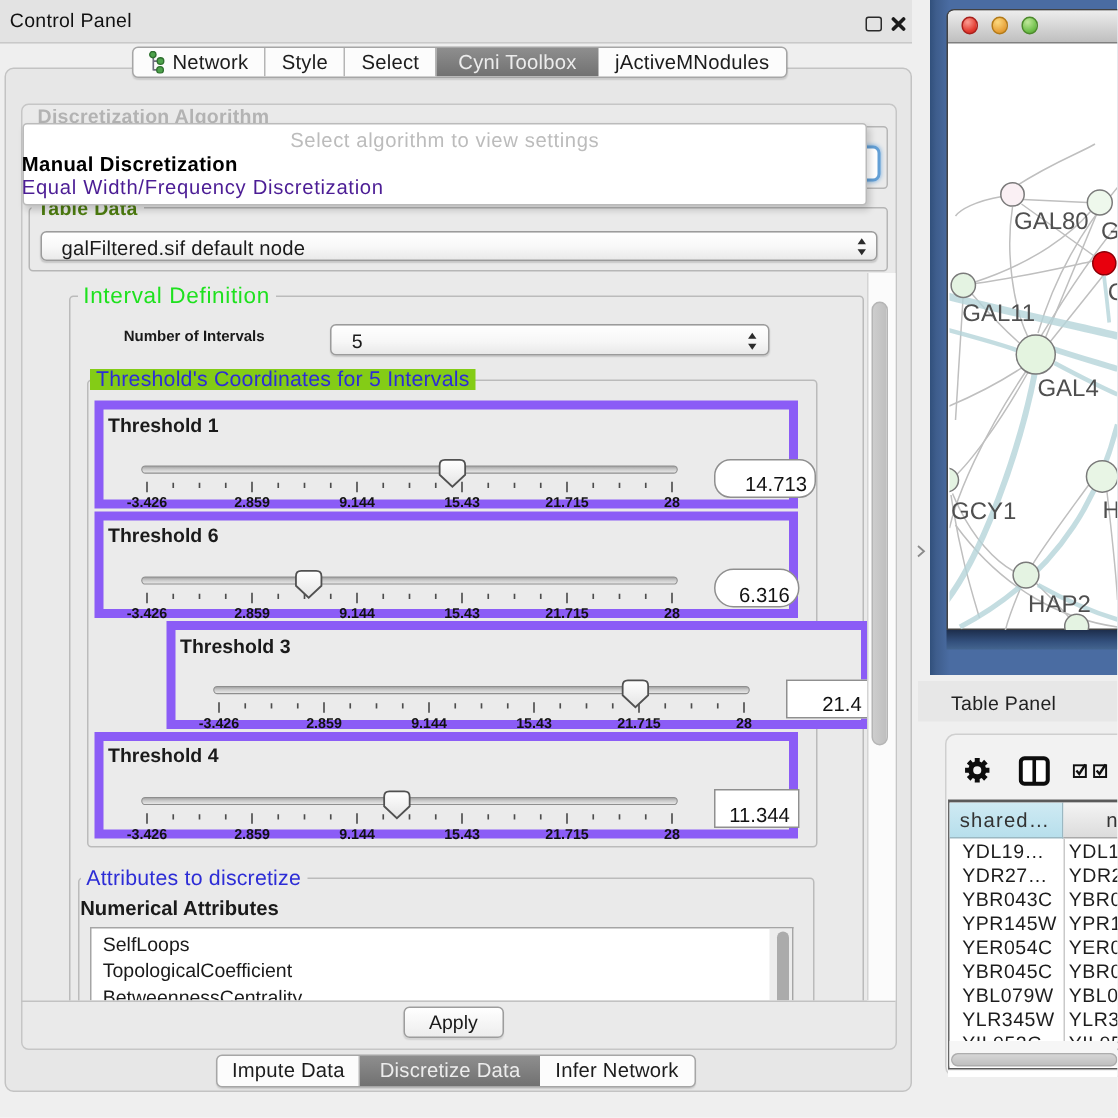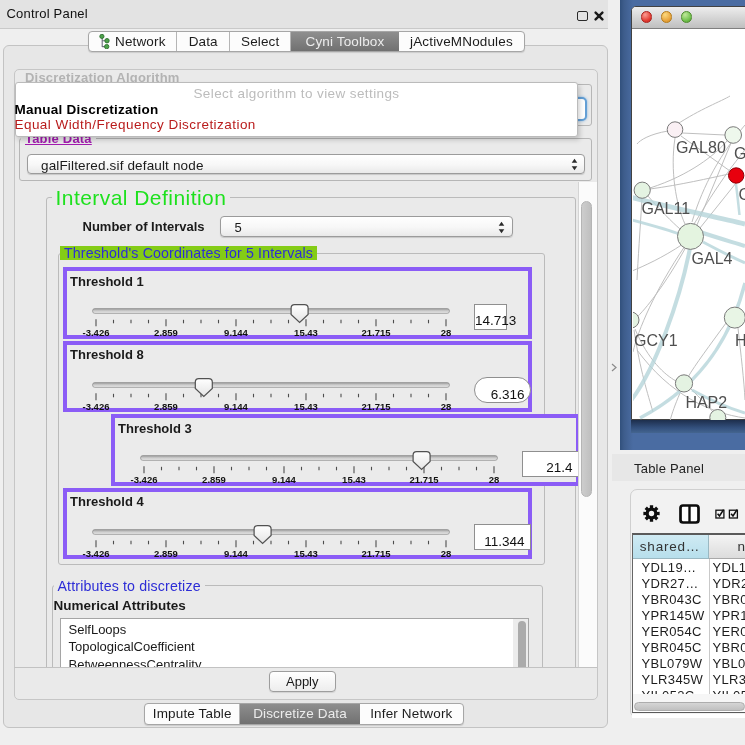--- a/index.html
+++ b/index.html
@@ -6,21 +6,21 @@
 #root{position:relative;width:745px;height:745px;background:#efefef;overflow:hidden;font-size:13px;color:#1a1a1a;}
 .a{position:absolute;}
 .tabpill{position:absolute;display:flex;height:21px;border:1px solid #a6a6a6;border-radius:4px;background:#fcfcfc;box-sizing:border-box;overflow:hidden;box-shadow:0 1px 1px rgba(0,0,0,0.12);}
 .tab{display:flex;align-items:center;justify-content:center;font-size:13.5px;letter-spacing:0.15px;color:#1c1c1c;border-right:1px solid #b5b5b5;box-sizing:border-box;}
 .tab:last-child{border-right:none;}
 .tab.sel{background:linear-gradient(180deg,#8e8e8e,#717171);color:#ececec;border-right:none;}
 .groupbox{position:absolute;border:1px solid #b6b6b6;border-radius:3px;box-sizing:border-box;}
 .gtitle{position:absolute;font-weight:bold;font-size:13px;letter-spacing:0.2px;padding:0 4px;line-height:13px;}
 .ctitle{font-weight:normal;font-size:14.2px;letter-spacing:0.15px;line-height:14px;}
 .combo{position:absolute;box-sizing:border-box;border:1px solid #9b9b9b;border-radius:4px;background:linear-gradient(180deg,#ffffff 0%,#f7f7f7 55%,#e9e9e9 100%);box-shadow:0 1px 1px rgba(0,0,0,0.15);}
-.tbox{position:absolute;border:4px solid #8b5cf6;background:#ebebeb;box-sizing:border-box;}
+.tbox{position:absolute;border:6px solid #8b5cf6;background:#ebebeb;box-sizing:border-box;}
 .vfield{position:absolute;background:#fff;border:1px solid #8f8f8f;box-sizing:border-box;font-size:13.5px;text-align:right;padding:8.5px 5px 0 0;color:#111;}
 </style></head>
 <body>
 <div id="root">
 
   <div class="a" style="left:0;top:0;width:608px;height:28px;background:#e3e3e3;border-bottom:1px solid #c9c9c9;"></div>
   <div class="a" style="left:6.5px;top:6px;font-size:13px;letter-spacing:0.2px;color:#111;">Control Panel</div>
   <div class="a" style="left:577px;top:11px;width:9px;height:8px;border:1.5px solid #2a2a2a;border-radius:2px;"></div>
   <svg class="a" style="left:594px;top:11px;" width="10" height="10" viewBox="0 0 10 10">
       <path d="M1.6 1.6 L8.4 8.4 M8.4 1.6 L1.6 8.4" stroke="#1a1a1a" stroke-width="2.4" stroke-linecap="round"></path>
@@ -32,45 +32,45 @@
 
   <div class="tabpill" style="left:87.5px;top:31px;width:437.5px;">
     <div class="tab" style="width:89px;">
       <svg width="11" height="15" viewBox="0 0 11 15" style="margin-right:5px;">
           <path d="M3.2 3 L3.2 13 M3.2 6.7 L7 6.7 M3.2 12.6 L6 12.6" stroke="#6e6e7e" stroke-width="1.1" fill="none"></path>
           <circle cx="2.9" cy="2.4" r="2.1" fill="#4da24b" stroke="#2f7030" stroke-width="0.9"></circle>
           <circle cx="8" cy="6.7" r="2.2" fill="#4da24b" stroke="#2f7030" stroke-width="0.9"></circle>
           <circle cx="7.7" cy="12.6" r="2.2" fill="#4da24b" stroke="#2f7030" stroke-width="0.9"></circle>
         </svg>
       Network</div>
-    <div class="tab" style="width:53.5px;">Data</div>
+    <div class="tab" style="width:53.5px;">Style</div>
     <div class="tab" style="width:61px;">Select</div>
     <div class="tab sel" style="width:108.3px;">Cyni Toolbox</div>
     <div class="tab" style="width:125.7px;">jActiveMNodules</div>
   </div>
 
   <div class="groupbox" style="left:19px;top:84px;width:573px;height:42px;"></div>
   <div class="gtitle" style="left:21px;top:70.5px;color:#b3b3b3;background:#eaeaea;">Discretization Algorithm</div>
   <div class="a" style="left:26px;top:96.5px;width:561px;height:24px;border:2.5px solid #639fd5;border-radius:5px;background:#fff;box-shadow:0 0 3px #86b6e2;box-sizing:border-box;"></div>
 
   <div class="groupbox" style="left:19px;top:138px;width:573px;height:43px;"></div>
-  <div class="gtitle" style="left:21px;top:132px;color:#a21caf;background:#eaeaea;text-decoration:underline;">Table Data</div>
+  <div class="gtitle" style="left:21px;top:132px;color:#4d7c0f;background:#eaeaea;">Table Data</div>
   <div class="combo" style="left:26.5px;top:153.5px;width:558.5px;height:20.5px;">
     <div class="a" style="left:13.5px;top:3px;font-size:13.5px;letter-spacing:0.15px;">galFiltered.sif default node</div>
     <svg class="a" style="right:6.5px;top:3.5px;" width="7" height="13" viewBox="0 0 7 13">
         <path d="M3.5 0.8 L6.3 4.8 L0.7 4.8 Z" fill="#2b2b2b"></path>
         <path d="M3.5 12.2 L6.3 8.2 L0.7 8.2 Z" fill="#2b2b2b"></path>
       </svg>
   </div>
 
   <div class="a" id="viewport" style="left:14px;top:182px;width:583px;height:485px;overflow:hidden;">
 
     <div class="groupbox" style="left:32px;top:15px;width:529.5px;height:478px;border-color:#bbbbbb;"></div>
-    <div class="gtitle ctitle" style="left:37.5px;top:8.5px;color:#1ee11e;background:#eaeaea;font-size:21px;letter-spacing:0.45px;">Interval Definition</div>
-    <div class="a" style="left:68.5px;top:36.5px;font-weight:bold;font-size:13px;">Number of Intervals</div>
+    <div class="gtitle ctitle" style="left:37.5px;top:8.5px;color:#1ee11e;background:#eaeaea;font-size:15px;letter-spacing:0.45px;">Interval Definition</div>
+    <div class="a" style="left:68.5px;top:36.5px;font-weight:bold;font-size:10px;">Number of Intervals</div>
     <div class="combo" style="left:205.5px;top:34px;width:293.5px;height:20.5px;">
       <div class="a" style="left:14px;top:3px;font-size:13px;">5</div>
       <svg class="a" style="right:7px;top:3.5px;" width="7" height="13" viewBox="0 0 7 13">
           <path d="M3.5 0.8 L6.3 4.8 L0.7 4.8 Z" fill="#2b2b2b"></path>
           <path d="M3.5 12.2 L6.3 8.2 L0.7 8.2 Z" fill="#2b2b2b"></path>
         </svg>
     </div>
 
     <div class="groupbox" style="left:43.5px;top:70.5px;width:487.5px;height:312.5px;border-color:#bbbbbb;"></div>
     <div class="gtitle ctitle" style="left:46px;top:64px;color:#2d2dd6;background:#84cc16;">Threshold's Coordinates for 5 Intervals</div>
@@ -116,24 +116,24 @@
         <g font-family="Liberation Sans, sans-serif" font-size="9.5" font-weight="bold" fill="#111" text-anchor="middle">
             <text x="29.0" y="65">-3.426</text>
             <text x="99.0" y="65">2.859</text>
             <text x="169.0" y="65">9.144</text>
             <text x="239.0" y="65">15.43</text>
             <text x="309.0" y="65">21.715</text>
             <text x="379.0" y="65">28</text>
           </g>
         <path d="M224.1 43.5 L224.1 37.1 Q224.1 33.6 227.6 33.6 L237.6 33.6 Q241.1 33.6 241.1 37.1 L241.1 43.5 L232.6 51.5 Z" fill="url(#th0)" stroke="#515151" stroke-width="1.2"></path>
       </svg>
-      <div class="vfield" style="left:407px;top:32.8px;width:33px;height:26px;">14.713</div>
+      <div class="vfield" style="left:407px;top:32.8px;width:68px;height:26px;border-radius:11px;">14.713</div>
     </div>
     <div class="tbox" style="left:49px;top:158.7px;width:469px;height:71.5px;">
-      <div class="a" style="left:3px;top:2.5px;font-weight:bold;font-size:13px;">Threshold 8</div>
+      <div class="a" style="left:3px;top:2.5px;font-weight:bold;font-size:13px;">Threshold 6</div>
       <svg class="a" style="left:0;top:0;" width="469" height="71.5" viewBox="0 0 469 71.5">
         <defs>
             <linearGradient id="trk1" x1="0" y1="0" x2="0" y2="1">
               <stop offset="0" stop-color="#9b9b9b"></stop>
               <stop offset="0.45" stop-color="#c9c9c9"></stop>
               <stop offset="1" stop-color="#ececec"></stop>
             </linearGradient>
         <linearGradient id="th1" x1="0" y1="0" x2="0" y2="1">
               <stop offset="0" stop-color="#ffffff"></stop>
               <stop offset="1" stop-color="#e4e4e4"></stop>
@@ -287,29 +287,29 @@
   </div>
 
   <div class="a" style="left:14px;top:667px;width:583px;height:1px;background:#c2c2c2;"></div>
 
   <div class="a" style="left:577.5px;top:182px;width:19px;height:485px;background:#fbfbfb;border-left:1px solid #d4d4d4;box-sizing:border-box;"></div>
   <div class="a" style="left:580.5px;top:201px;width:11.5px;height:296px;background:linear-gradient(90deg,#cdcdcd,#bfbfbf);border:1px solid #b5b5b5;border-radius:6px;box-sizing:border-box;"></div>
 
   <div class="a" style="left:269px;top:671px;width:66.5px;height:20.5px;border:1px solid #9d9d9d;border-radius:4px;background:linear-gradient(180deg,#ffffff,#ededed);box-sizing:border-box;text-align:center;line-height:19px;font-size:13px;box-shadow:0 1px 1px rgba(0,0,0,0.1);">Apply</div>
 
   <div class="tabpill" style="left:144px;top:702.5px;width:320px;height:22.5px;">
-    <div class="tab" style="width:96px;">Impute Table</div>
+    <div class="tab" style="width:96px;">Impute Data</div>
     <div class="tab sel" style="width:120px;">Discretize Data</div>
     <div class="tab" style="width:104px;">Infer Network</div>
   </div>
 
   <div class="a" style="left:15px;top:82px;width:563px;height:55px;background:#fff;border:1px solid #bbb;border-radius:3px;box-sizing:border-box;box-shadow:2px 3px 5px rgba(0,0,0,0.18);"></div>
   <div class="a" style="left:15px;top:85.5px;width:563px;height:14px;font-size:13.5px;letter-spacing:0.4px;color:#bcbcbc;text-align:center;">Select algorithm to view settings</div>
   <div class="a" style="left:14.5px;top:102px;font-size:13.5px;letter-spacing:0.25px;font-weight:bold;color:#000;">Manual Discretization</div>
-  <div class="a" style="left:14.5px;top:116.5px;font-size:13.5px;letter-spacing:0.45px;color:#b91c1c;">Equal Width/Frequency Discretization</div>
+  <div class="a" style="left:14.5px;top:116.5px;font-size:13.5px;letter-spacing:0.45px;color:#4c1d95;">Equal Width/Frequency Discretization</div>
 
   <div class="a" style="left:619.5px;top:0;width:125.5px;height:449.5px;background:linear-gradient(90deg,#31507c 0px,#3e5d8c 4px,#4a6ca2 13px);"></div>
   <div class="a" style="left:631px;top:419.5px;width:114px;height:13px;background:linear-gradient(180deg,#1d2e4c,#33507d 60%,#44658f 100%);"></div>
 
   <div class="a" style="left:630.7px;top:5.5px;width:120px;height:414px;border:1.5px solid #424242;border-radius:5px 0 0 0;box-sizing:border-box;background:#fff;overflow:hidden;">
     <div style="height:21px;background:linear-gradient(180deg,#ededed,#bfbfbf);border-bottom:1px solid #7f7f7f;"></div>
   </div>
   <div class="a" style="left:640.5px;top:11.4px;width:11.4px;height:11.4px;border-radius:50%;background:radial-gradient(circle at 35% 28%,#fb9d93,#e23b30 65%,#c02420);border:1px solid #a8201c;box-sizing:border-box;"></div>
   <div class="a" style="left:660.6px;top:11.4px;width:11.4px;height:11.4px;border-radius:50%;background:radial-gradient(circle at 35% 28%,#fcd97e,#e8a33b 65%,#cd8a1e);border:1px solid #b37a18;box-sizing:border-box;"></div>
   <div class="a" style="left:680.7px;top:11.4px;width:11.4px;height:11.4px;border-radius:50%;background:radial-gradient(circle at 35% 28%,#c0e89a,#6fc04b 65%,#54962f);border:1px solid #4c8a2c;box-sizing:border-box;"></div>

